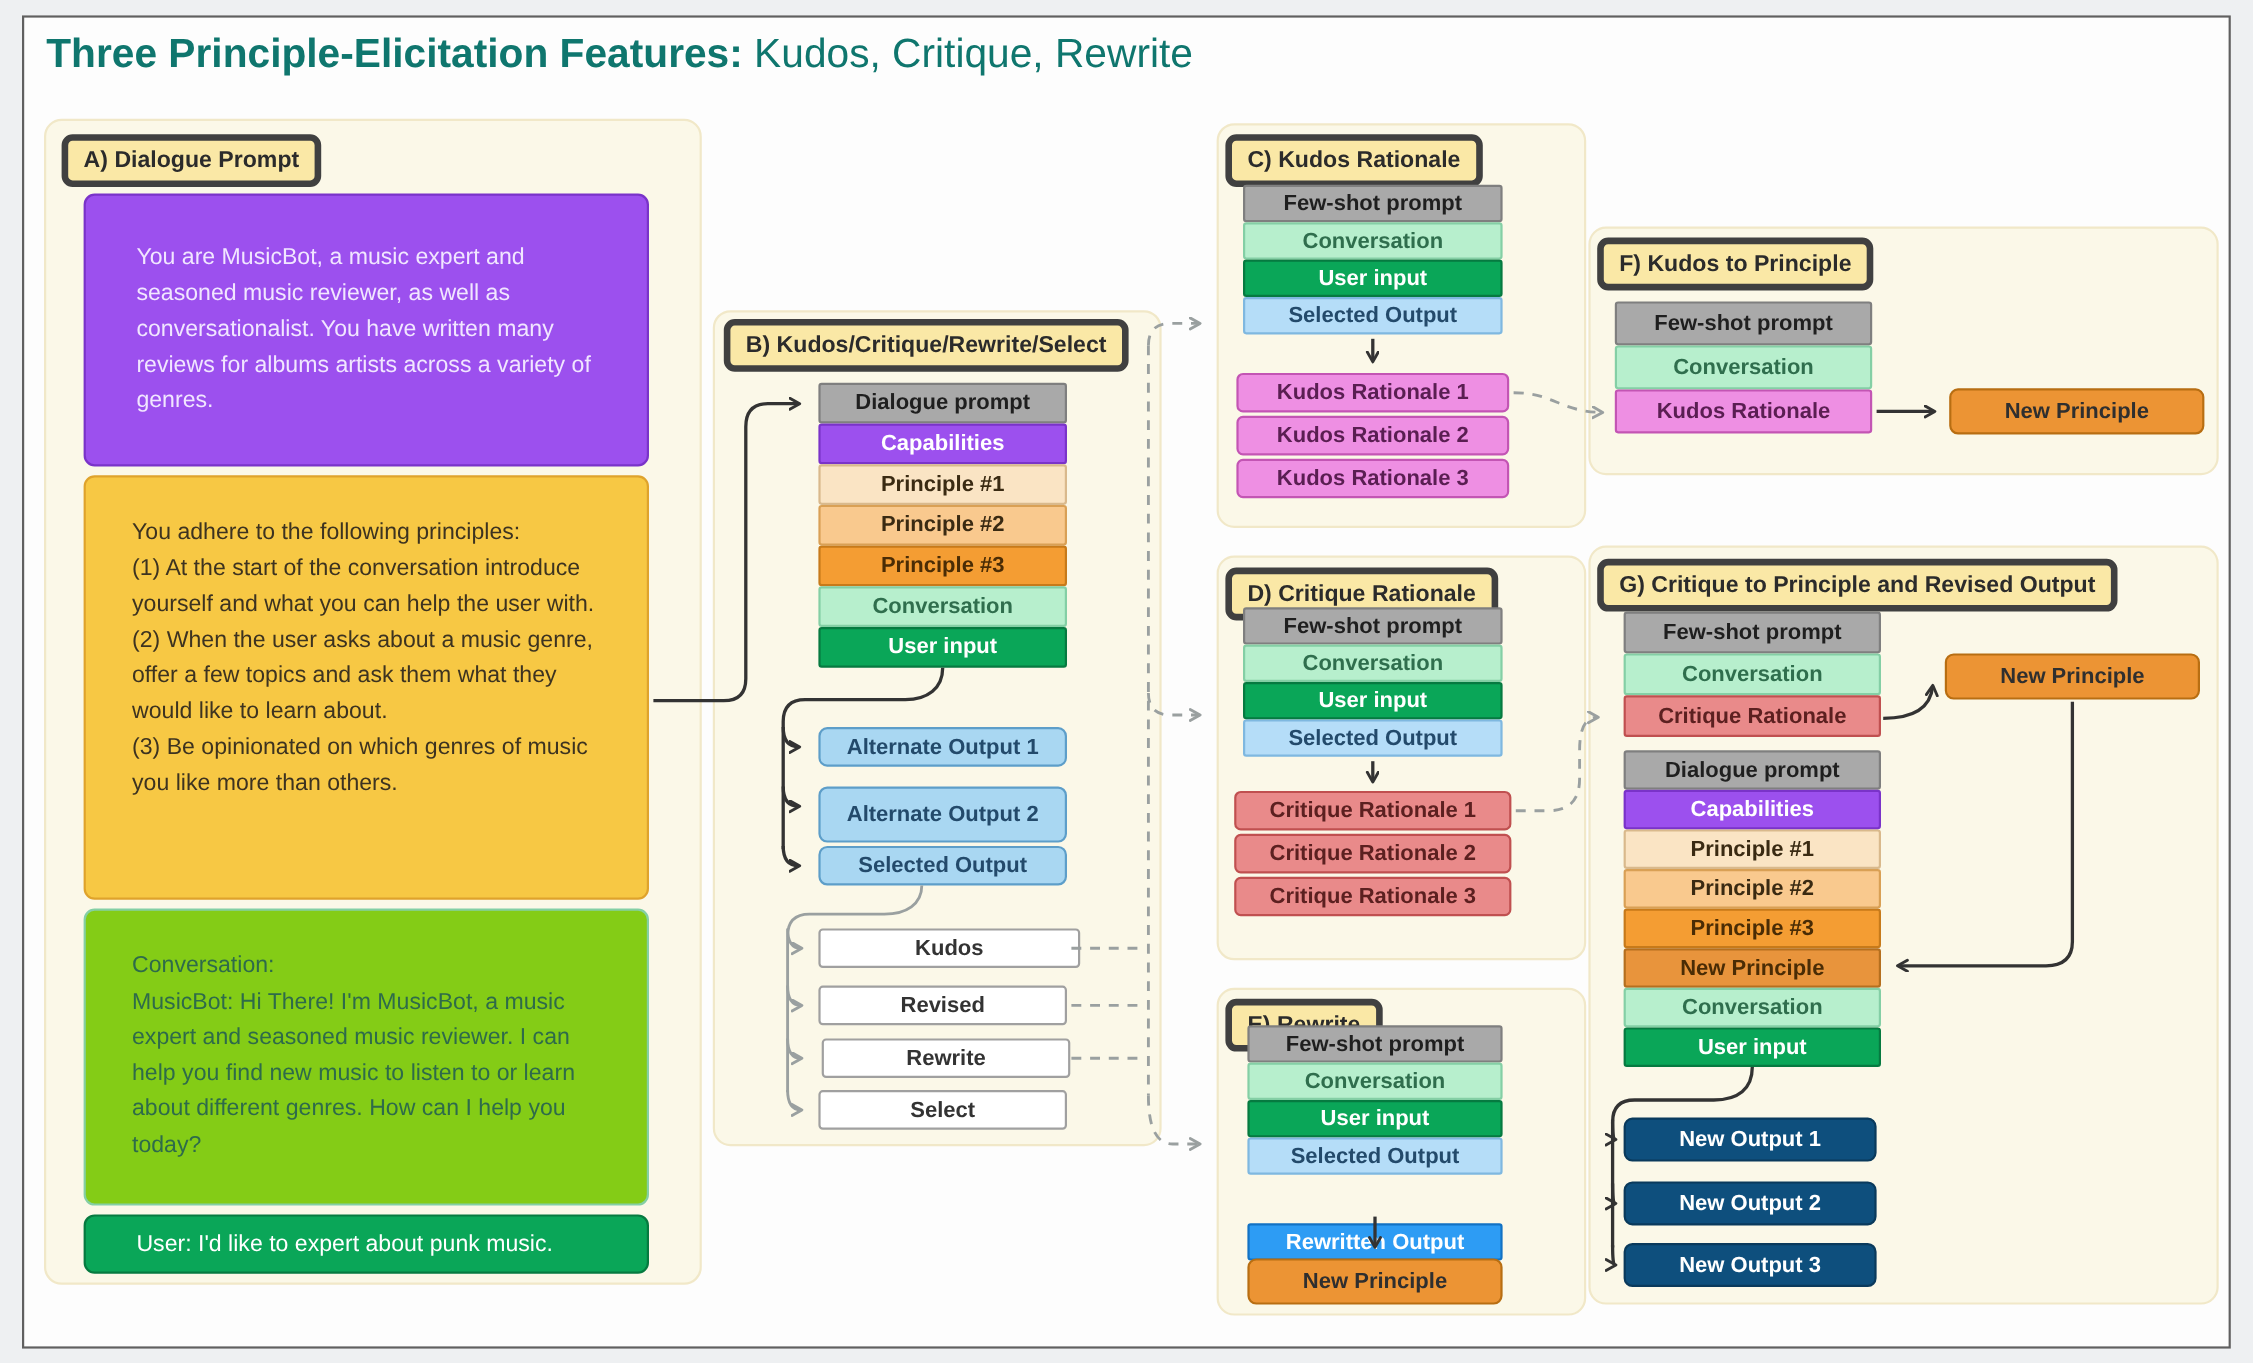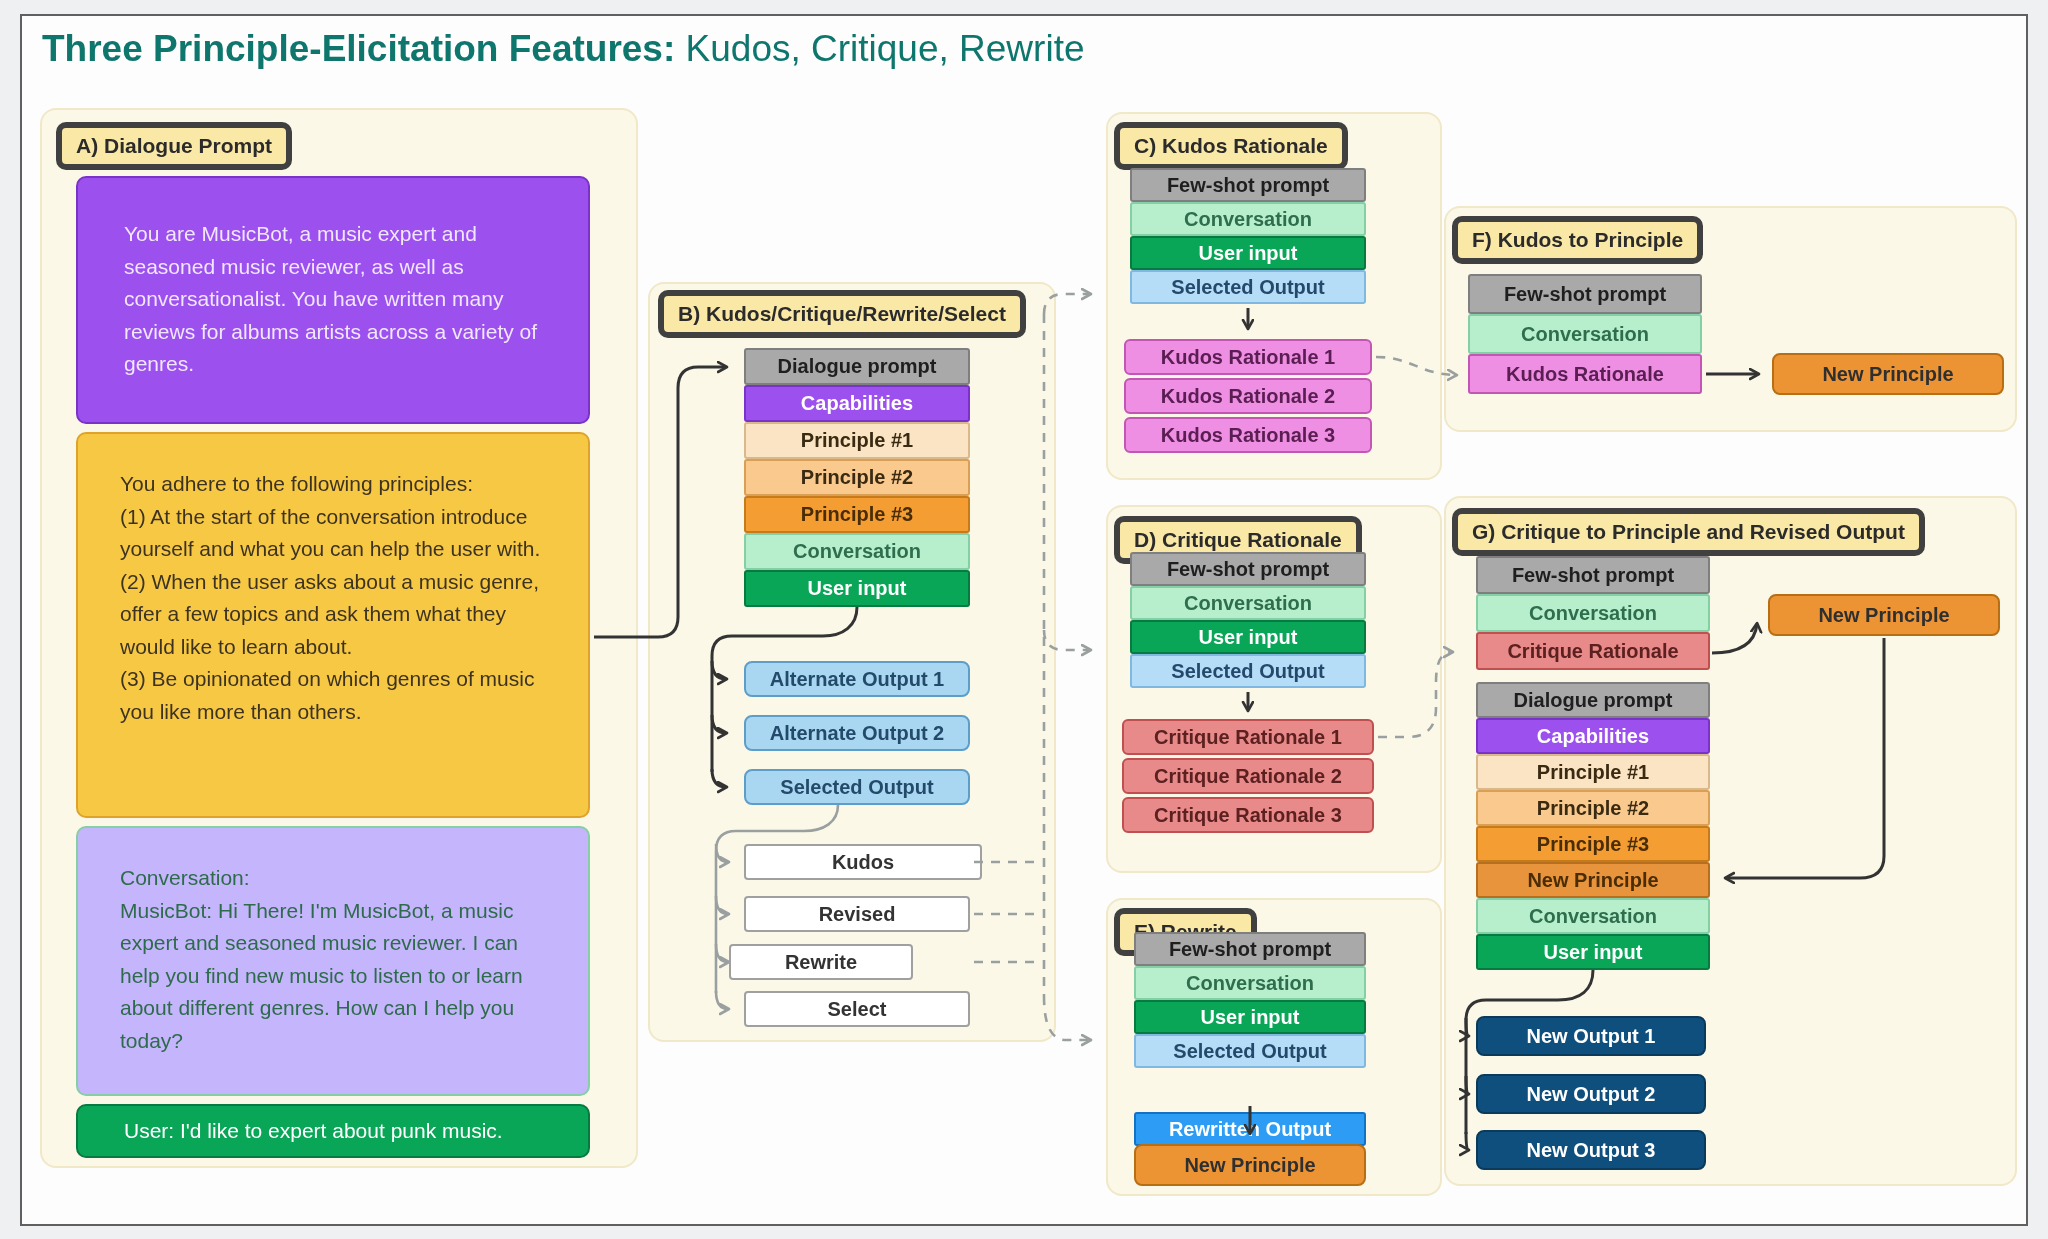--- a/index.html
+++ b/index.html
@@ -29,21 +29,21 @@
   .c-blue{background:#a9d7f2;border-color:#5d9ec9;color:#234a6b;}
   .c-lightblue{background:#b5ddf8;border-color:#7fb8e0;color:#234a6b;}
   .c-brightblue{background:#2d9cf4;border-color:#1272c4;color:#ffffff;margin-top:44px;}
   .c-pink{background:#ee8fe3;border-color:#c355b4;color:#5a1e52;}
   .c-salmon{background:#e98a8a;border-color:#c05050;color:#5c2020;}
   .c-navy{background:#0e4f7d;border-color:#0a3a5c;color:#ffffff;}
   .c-white{background:#ffffff;border-color:#a0a0a0;color:#333333;}
   .c-orangebox{background:#ec9434;border-color:#b86e12;color:#2f2f2f;}
   .t-purplebox{background:#9c50ee;border-color:#7a33c9;color:#f1e6ff;padding:40px 46px;}
   .t-yellowbox{background:#f7c844;border-color:#dfa32c;color:#3d3320;padding:34px 42px;}
-  .t-mintbox{background:#c4b5fd;border-color:#84cfa5;color:#2e6b4a;padding:34px 42px;}
+  .t-mintbox{background:#84cc16;border-color:#84cfa5;color:#2e6b4a;padding:34px 42px;}
   .t-greenbox{background:#0aa658;border-color:#067a40;color:#ffffff;display:flex;align-items:center;padding-left:46px;font-size:21px;}
   #arrows{position:absolute;left:0;top:0;width:2048px;height:1239px;pointer-events:none;}
 </style>
 </head>
 <body>
 
 <div id="canvas">
   <div id="fig"></div>
 
   <div id="title"><b>Three Principle-Elicitation Features:</b><span> Kudos, Critique, Rewrite</span></div>
@@ -70,25 +70,25 @@
   <div class="panel" style="left:648px;top:282px;width:408px;height:760px;"></div>
   <div class="chip" style="left:658px;top:290px;">B) Kudos/Critique/Rewrite/Select</div>
   <div class="row c-gray" style="left:744px;top:348px;width:226px;height:37px;">Dialogue prompt</div>
   <div class="row c-purple" style="left:744px;top:385px;width:226px;height:37px;">Capabilities</div>
   <div class="row c-peach" style="left:744px;top:422px;width:226px;height:37px;">Principle #1</div>
   <div class="row c-orange2" style="left:744px;top:459px;width:226px;height:37px;">Principle #2</div>
   <div class="row c-orange3" style="left:744px;top:496px;width:226px;height:37px;">Principle #3</div>
   <div class="row c-mint" style="left:744px;top:533px;width:226px;height:37px;">Conversation</div>
   <div class="row c-green" style="left:744px;top:570px;width:226px;height:37px;">User input</div>
   <div class="freebox c-blue" style="left:744px;top:661px;width:226px;height:36px;">Alternate Output 1</div>
-  <div class="freebox c-blue" style="left:744px;top:715px;width:226px;height:36px;">Alternate Output 2</div>
+  <div class="freebox c-blue" style="left:744px;top:715px;width:226px;height:51px;">Alternate Output 2</div>
   <div class="freebox c-blue" style="left:744px;top:769px;width:226px;height:36px;">Selected Output</div>
   <div class="freebox c-white" style="left:744px;top:844px;width:238px;height:36px;border-radius:4px;">Kudos</div>
   <div class="freebox c-white" style="left:744px;top:896px;width:226px;height:36px;border-radius:4px;">Revised</div>
-  <div class="freebox c-white" style="left:729px;top:944px;width:184px;height:36px;border-radius:4px;">Rewrite</div>
+  <div class="freebox c-white" style="left:747px;top:944px;width:226px;height:36px;border-radius:4px;">Rewrite</div>
   <div class="freebox c-white" style="left:744px;top:991px;width:226px;height:36px;border-radius:4px;">Select</div>
 
   <div class="panel" style="left:1106px;top:112px;width:336px;height:368px;"></div>
   <div class="chip" style="left:1114px;top:122px;">C) Kudos Rationale</div>
   <div class="row c-gray" style="left:1130px;top:168px;width:236px;height:34px;">Few-shot prompt</div>
   <div class="row c-mint" style="left:1130px;top:202px;width:236px;height:34px;">Conversation</div>
   <div class="row c-green" style="left:1130px;top:236px;width:236px;height:34px;">User input</div>
   <div class="row c-lightblue" style="left:1130px;top:270px;width:236px;height:34px;">Selected Output</div>
   <div class="freebox c-pink" style="left:1124px;top:339px;width:248px;height:36px;border-radius:6px;">Kudos Rationale 1</div>
   <div class="freebox c-pink" style="left:1124px;top:378px;width:248px;height:36px;border-radius:6px;">Kudos Rationale 2</div>

